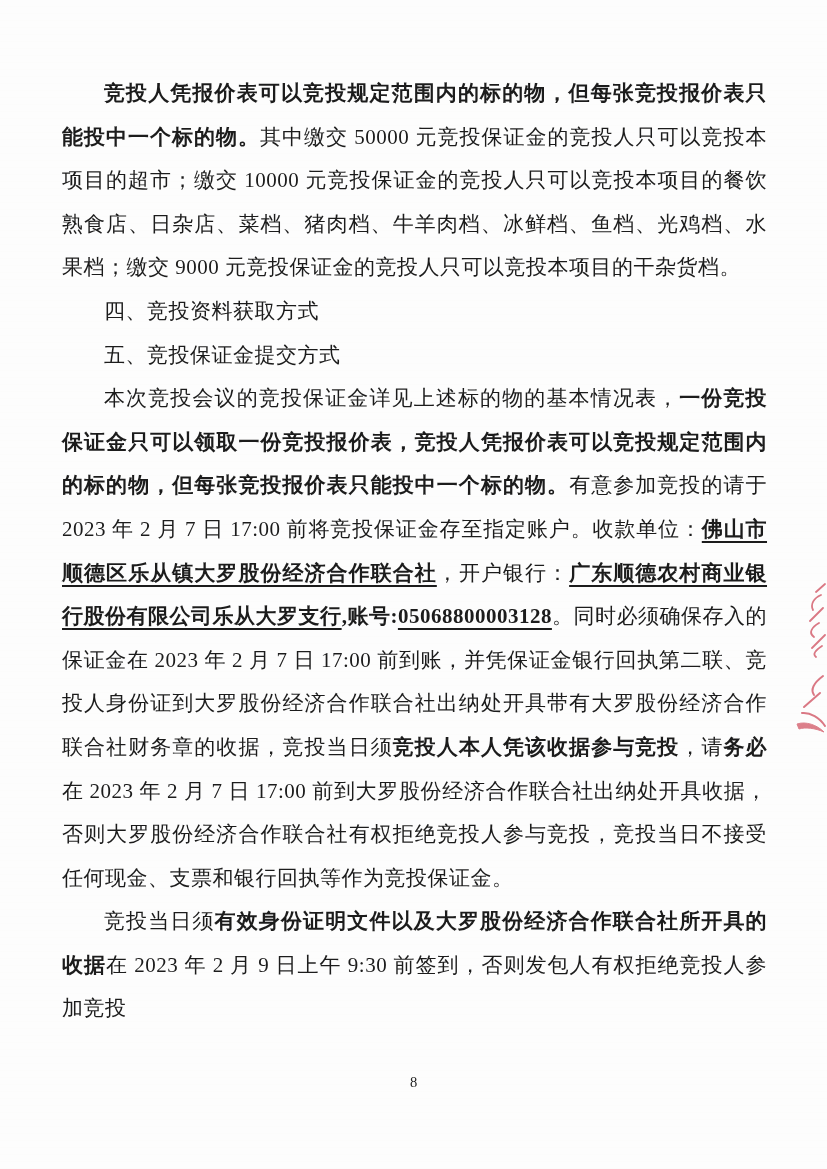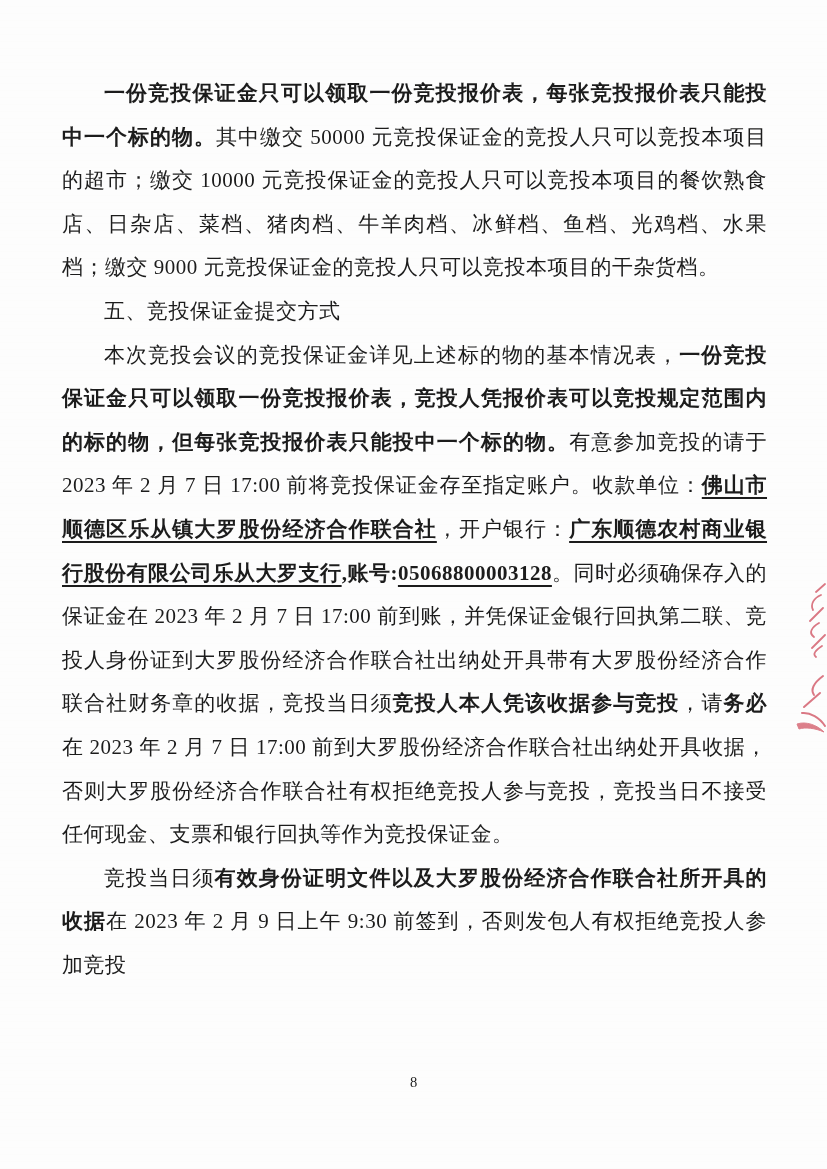--- a/index.html
+++ b/index.html
@@ -55,21 +55,22 @@
   }
   .stamp-upper { top: 580px; }
   .stamp-lower { top: 674px; }
 </style>
 </head>
 <body>
 
 <div class="page">
 
   <div class="content">
-      <p class="para"><span class="b">一份竞投保证金只可以领取一份竞投报价表，每张竞投报价表只能投中一个标的物。</span><span class="">其中缴交 50000 元竞投保证金的竞投人只可以竞投本项目的超市；缴交 10000 元竞投保证金的竞投人只可以竞投本项目的餐饮熟食店、日杂店、菜档、猪肉档、牛羊肉档、冰鲜档、鱼档、光鸡档、水果档；缴交 9000 元竞投保证金的竞投人只可以竞投本项目的干杂货档。</span></p>
+      <p class="para"><span class="b">竞投人凭报价表可以竞投规定范围内的标的物，但每张竞投报价表只能投中一个标的物。</span><span class="">其中缴交 50000 元竞投保证金的竞投人只可以竞投本项目的超市；缴交 10000 元竞投保证金的竞投人只可以竞投本项目的餐饮熟食店、日杂店、菜档、猪肉档、牛羊肉档、冰鲜档、鱼档、光鸡档、水果档；缴交 9000 元竞投保证金的竞投人只可以竞投本项目的干杂货档。</span></p>
+      <p class="para heading"><span class="">四、竞投资料获取方式</span></p>
       <p class="para heading"><span class="">五、竞投保证金提交方式</span></p>
       <p class="para"><span class="">本次竞投会议的竞投保证金详见上述标的物的基本情况表，</span><span class="b">一份竞投保证金只可以领取一份竞投报价表，竞投人凭报价表可以竞投规定范围内的标的物，但每张竞投报价表只能投中一个标的物。</span><span class="">有意参加竞投的请于 2023 年 2 月 7 日 17:00 前将竞投保证金存至指定账户。收款单位：</span><span class="b u">佛山市顺德区乐从镇大罗股份经济合作联合社</span><span class="">，开户银行：</span><span class="b u">广东顺德农村商业银行股份有限公司乐从大罗支行</span><span class="b">,账号:</span><span class="b u">05068800003128</span><span class="">。同时必须确保存入的保证金在 2023 年 2 月 7 日 17:00 前到账，并凭保证金银行回执第二联、竞投人身份证到大罗股份经济合作联合社出纳处开具带有大罗股份经济合作联合社财务章的收据，竞投当日须</span><span class="b">竞投人本人凭该收据参与竞投</span><span class="">，请</span><span class="b">务必</span><span class="">在 2023 年 2 月 7 日 17:00 前到大罗股份经济合作联合社出纳处开具收据，否则大罗股份经济合作联合社有权拒绝竞投人参与竞投，竞投当日不接受任何现金、支票和银行回执等作为竞投保证金。</span></p>
       <p class="para"><span class="">竞投当日须</span><span class="b">有效身份证明文件以及大罗股份经济合作联合社所开具的收据</span><span class="">在 2023 年 2 月 9 日上午 9:30  前签到，否则发包人有权拒绝竞投人参加竞投</span></p>
     </div>
 
   <svg class="stamp-fragment stamp-upper" width="27" height="78" viewBox="0 0 27 78" aria-hidden="true">
     <path d="M25 4 L16 12 M21 15 C14 18 10 24 13 30 M23 28 L10 41 M19 43 C12 47 8 53 14 57 M25 55 L12 68 M22 66 C16 70 12 74 16 77" stroke="#d4606e" fill="none" stroke-width="1.8" stroke-linecap="round" opacity="0.85"></path>
   </svg>
 
   <svg class="stamp-fragment stamp-lower" width="32" height="60" viewBox="0 0 32 60" aria-hidden="true">

